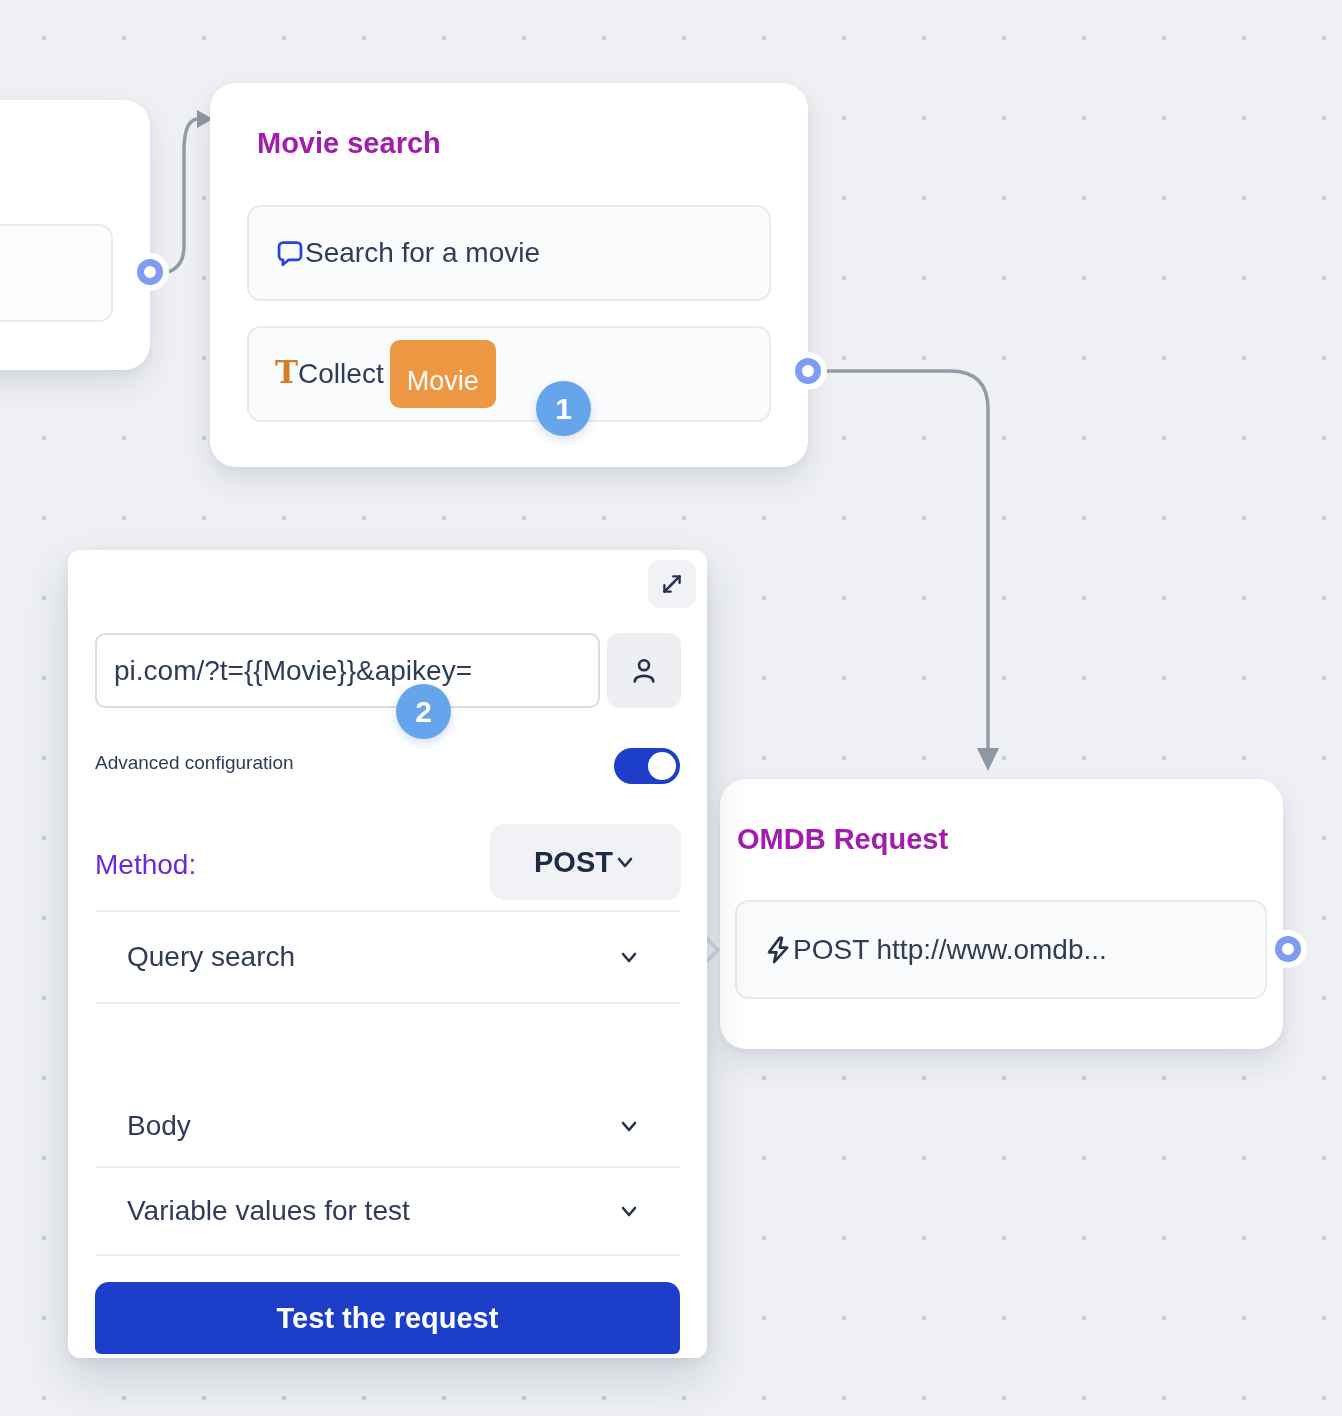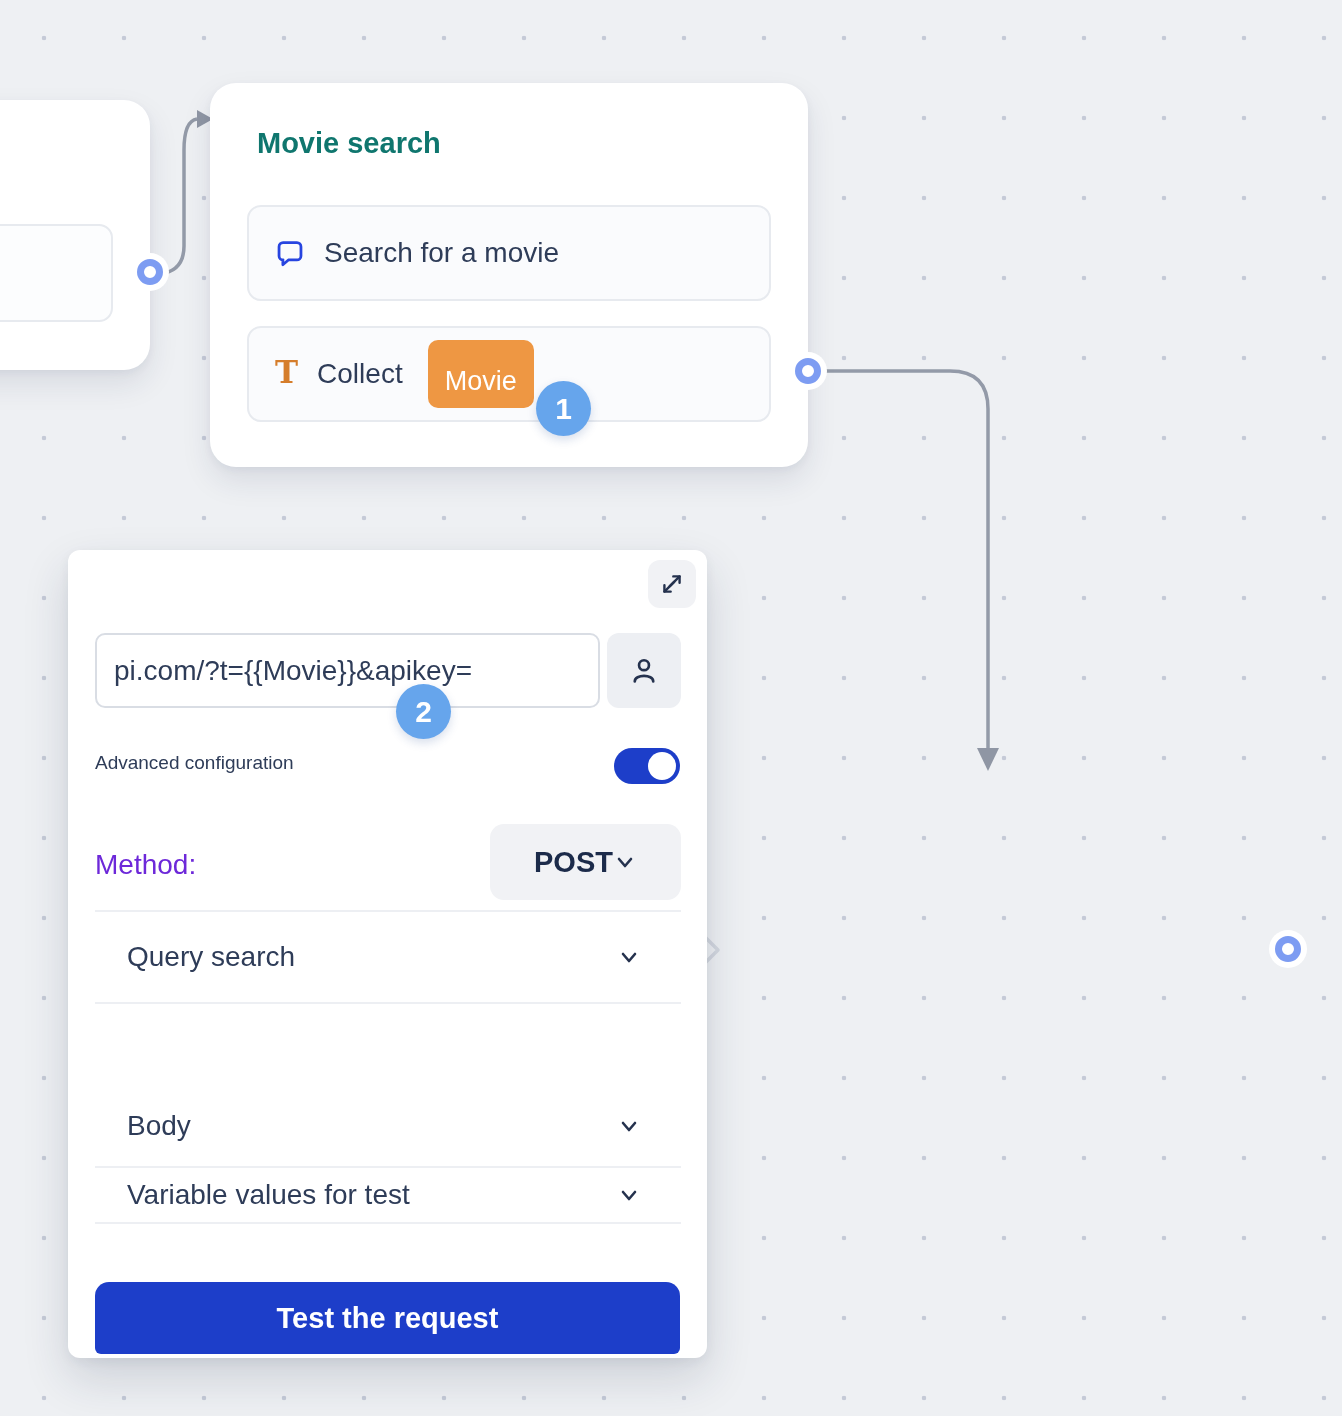--- a/index.html
+++ b/index.html
@@ -12,24 +12,24 @@
     background-size: 80px 80px;
     background-position: 4px -2px;
   }
 
   .connector-layer { position: absolute; left: 0; top: 0; z-index: 1; }
 
   .node {
     position: absolute; background: #ffffff; border-radius: 26px; z-index: 2;
     box-shadow: 0 14px 30px rgba(28,43,74,0.10), 0 3px 8px rgba(28,43,74,0.05);
   }
-  .node-title { position: absolute; font-size: 29px; font-weight: 700; color: #0f766e; }
+  .node-title { position: absolute; font-size: 29px; font-weight: 700; color: #a21caf; }
   .node-item {
     position: absolute; background: #fafbfd; border: 2px solid #e7eaef; border-radius: 14px;
-    display: flex; align-items: center; padding-left: 26px; gap: 19px;
+    display: flex; align-items: center; padding-left: 26px; 
     font-size: 28px; color: #2e3c58;
   }
   .node-item .item-label { white-space: nowrap; }
 
   .chip {
     background: #ee9743; color: #ffffff; font-size: 27px; line-height: 1;
     padding: 28px 17px 13px; border-radius: 10px; margin-left: 6px;
   }
 
   .t-icon {
@@ -90,21 +90,21 @@
   .section-row {
     position: absolute; left: 27px; width: 586px; cursor: pointer;
     display: flex; align-items: center; justify-content: space-between;
     padding: 0 40px 0 32px; font-size: 28px; color: #2e3c58;
     border-bottom: 2px solid #edeff3;
   }
   .section-row.first { border-top: 2px solid #edeff3; }
   .row-1 { top: 360px; height: 94px; }
   .row-2 { top: 454px; height: 82px; }
   .row-3 { top: 536px; height: 82px; }
-  .row-4 { top: 618px; height: 56px; }
+  .row-4 { top: 618px; height: 88px; }
 
   .test-btn {
     position: absolute; left: 27px; top: 732px; width: 585px; height: 72px;
     background: #1d3ec9; color: #ffffff; border: none; border-radius: 14px 14px 6px 6px;
     font-family: "Liberation Sans", sans-serif; font-size: 29px; font-weight: 700; cursor: pointer;
   }
 
   svg.icon { display: block; }
 </style>
 </head>
@@ -134,20 +134,30 @@
       <span class="item-label">Search for a movie</span>
     </div>
 
     <div class="node-item" style="left:37px; top:243px; width:524px; height:96px;">
       <span class="t-icon">T</span>
       <span class="item-label">Collect</span>
       <span class="chip">Movie</span>
     </div>
   </div>
 
+  <div class="node" style="left:720px; top:779px; width:563px; height:270px;">
+    <div class="node-title" style="left:17px; top:44px;">OMDB Request</div>
+
+    <div class="node-item" style="left:15px; top:121px; width:532px; height:99px;">
+      <svg class="icon" width="30" height="30" viewBox="0 0 26 26">
+        <path d="M14.5,2.5 L5.2,15 H11.6 L9.6,23.5 L21,11 H14.6 L16.4,2.5 Z" fill="none" stroke="#25324e" stroke-width="2.3" stroke-linejoin="round"></path>
+      </svg>
+      <span class="item-label">POST http://www.omdb...</span>
+    </div>
+  </div>
 
   <div class="port" style="left:150px; top:272px;">
     <div class="port-ring"></div>
   </div>
   <div class="port" style="left:808px; top:371px;">
     <div class="port-ring"></div>
   </div>
   <div class="port" style="left:1288px; top:949px;">
     <div class="port-ring"></div>
   </div>

